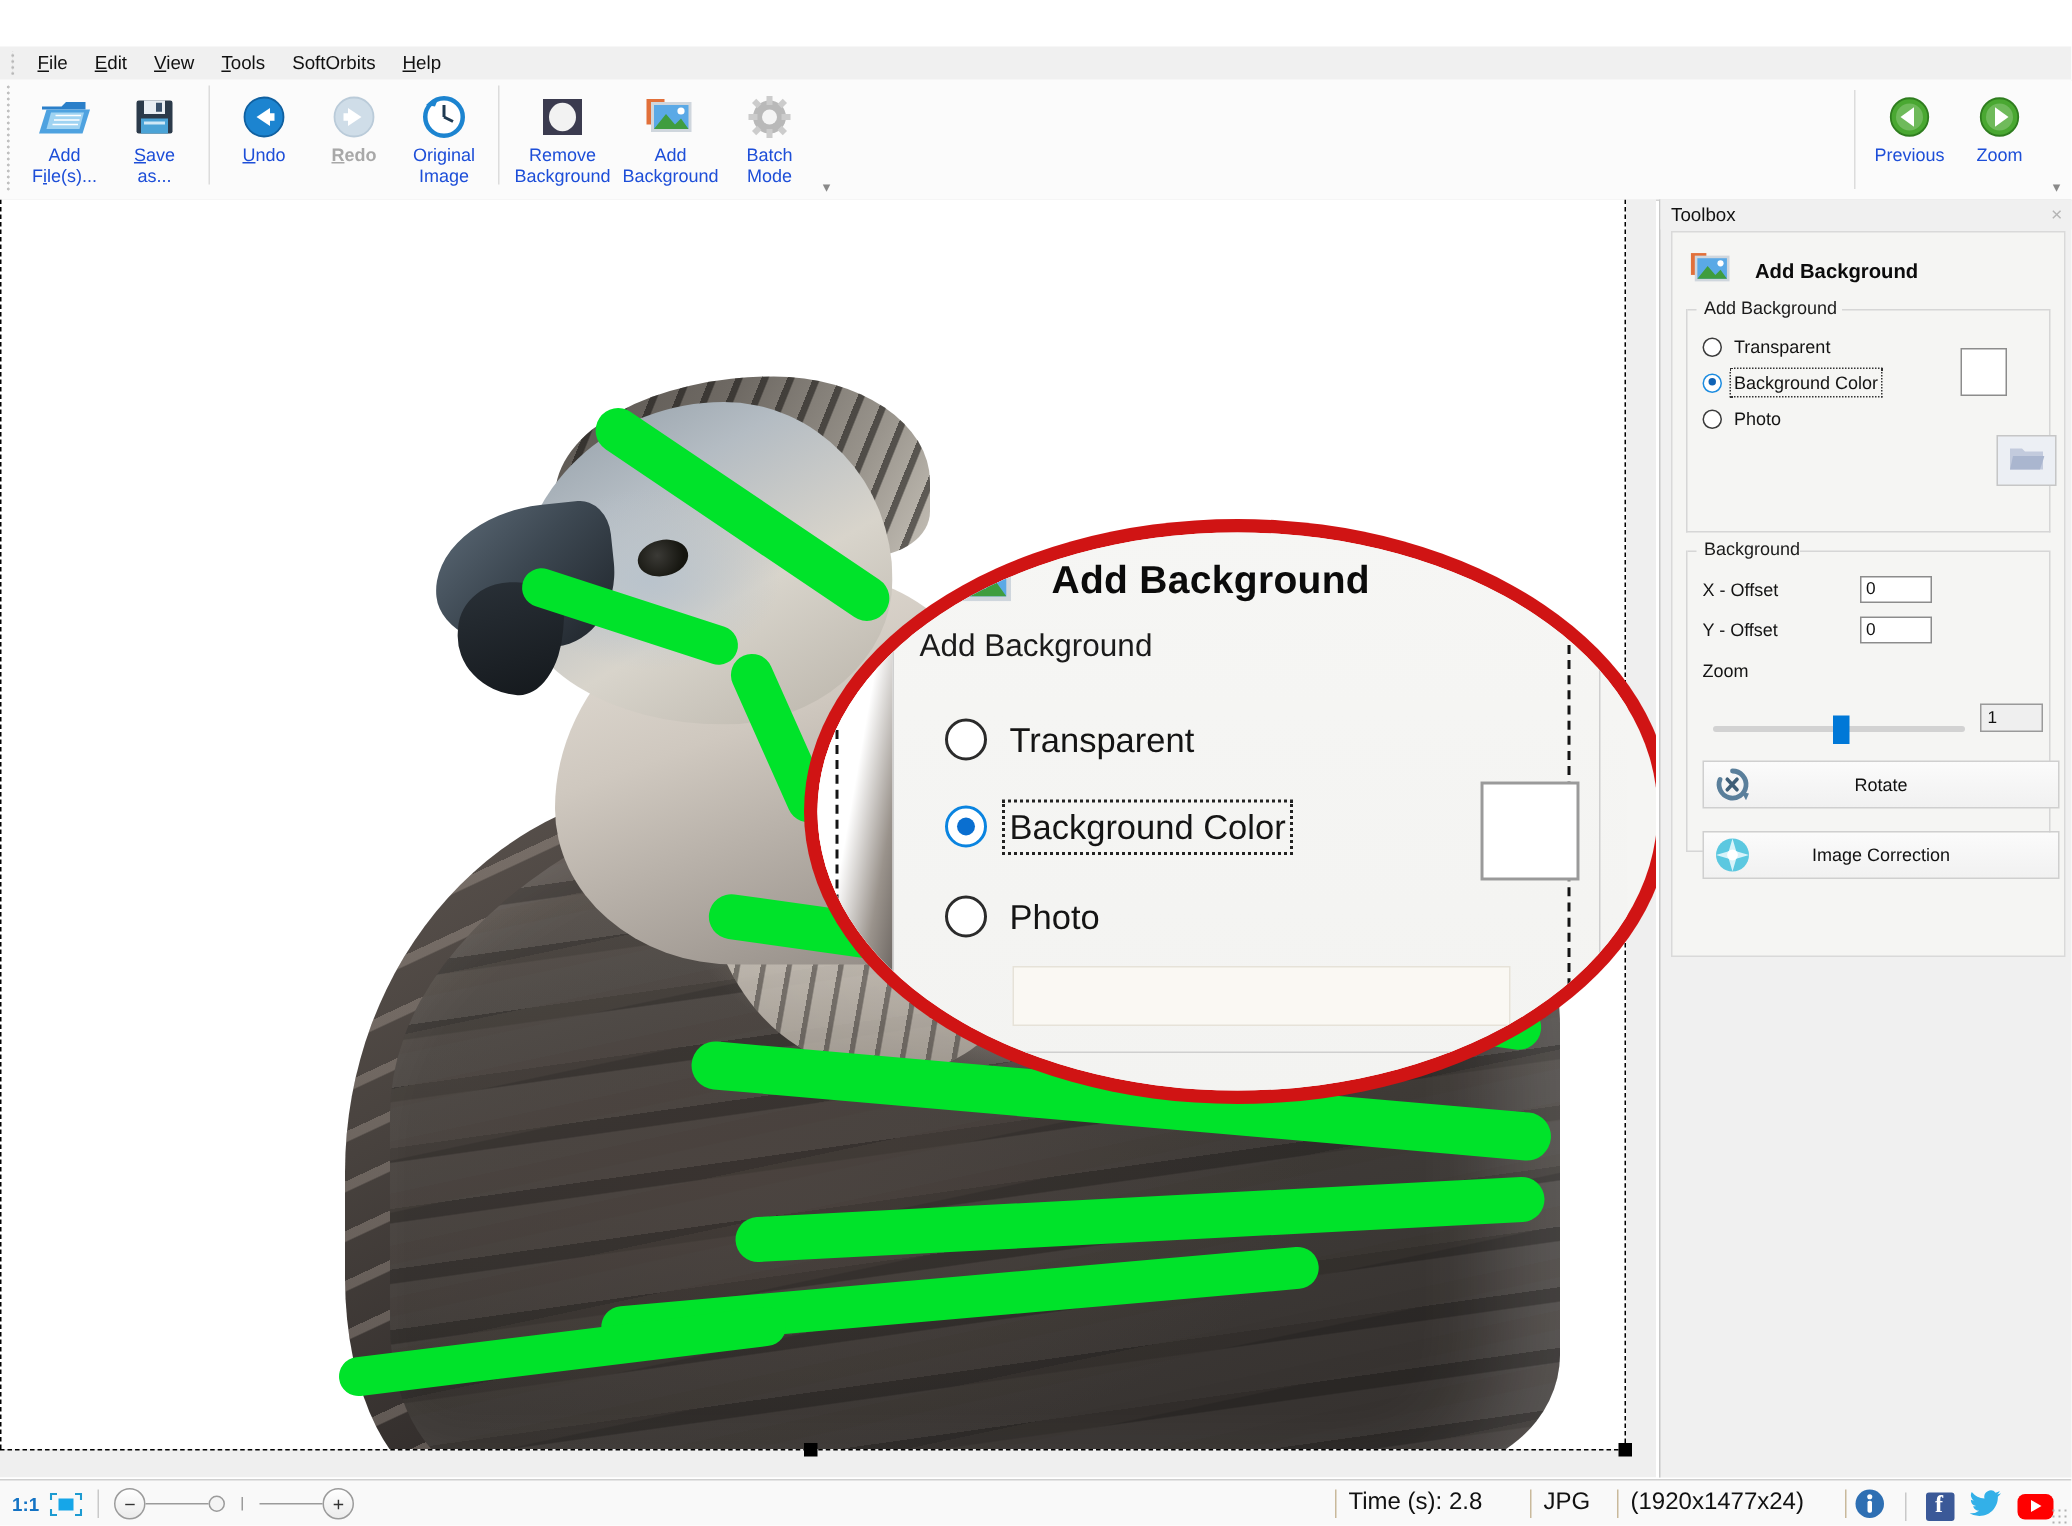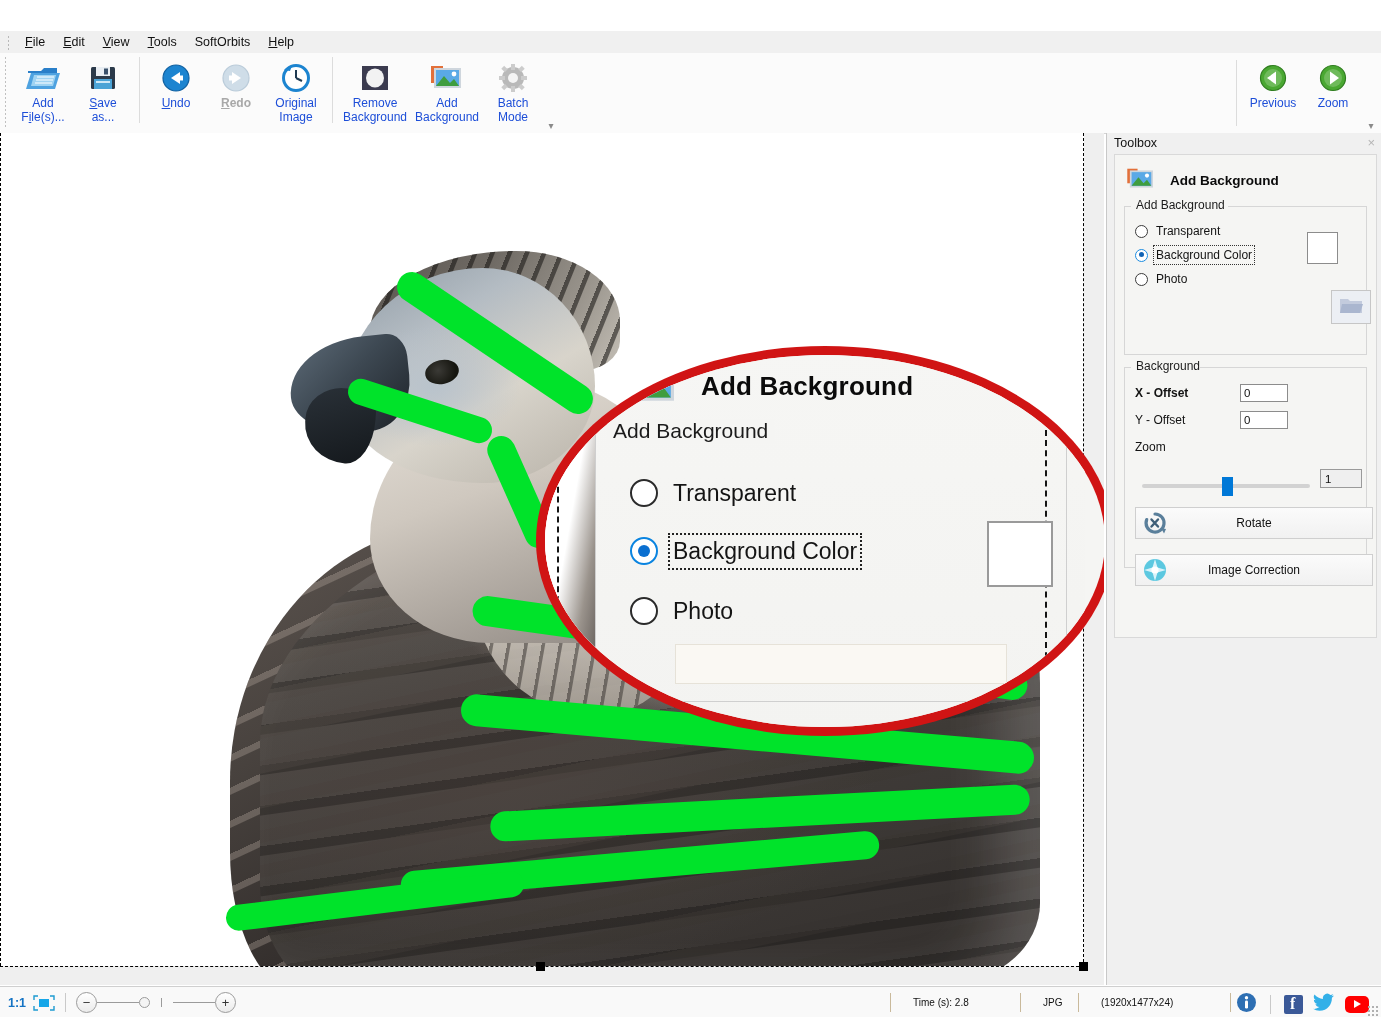--- a/index.html
+++ b/index.html
@@ -341,21 +341,21 @@
     background:linear-gradient(#ffffff,#ebebeb);display:flex;align-items:center;justify-content:center;
     font-size:13px;line-height:13px;color:#333;
   }
   .zc-line{width:42px;height:1px;background:#9b9b9b;}
   .zc-knob{
     width:9px;height:9px;border-radius:50%;border:1px solid #9b9b9b;background:#f4f4f4;
   }
   .zc-tick{width:1px;height:9px;background:#9b9b9b;margin:0 11px 0 11px;}
   .sb-cell{
     position:absolute;top:0;height:30px;display:flex;align-items:center;
-    font-size:10px;color:#111;padding-left:23px;box-sizing:border-box;
+    font-size:16px;color:#111;padding-left:9px;box-sizing:border-box;
   }
   .sb-divider{position:absolute;top:6px;width:1px;height:19px;background:#c9b99b;}
   .sb-icons{position:absolute;right:12px;top:5px;display:flex;align-items:center;gap:10px;}
   .sb-grip{
     position:absolute;right:3px;bottom:2px;width:11px;height:11px;
     background-image:radial-gradient(#b0b0b0 36%,transparent 37%);
     background-size:4px 4px;
   }
   .fb{width:19px;height:19px;background:#3b5998;border-radius:2px;position:relative;}
   .fb:after{
@@ -647,21 +647,21 @@
               <path d="M3 8 L24 8 L21 17 L1 17 Z" fill="#aab6cf"></path>
             </svg>
           </span>
         </div>
       </div>
 
       <div class="group g2">
         <span class="glbl">Background</span>
 
         <div class="fg-row" style="left:10px;top:17px;">
-          <span class="fg-lbl" style="width:105px;font-weight:bold;">X - Offset</span>
+          <span class="fg-lbl" style="width:105px;">X - Offset</span>
           <span class="txtbox">0</span>
         </div>
 
         <div class="fg-row" style="left:10px;top:44px;">
           <span class="fg-lbl" style="width:105px;">Y - Offset</span>
           <span class="txtbox">0</span>
         </div>
 
         <div class="fg-row" style="left:10px;top:73px;">
           <span class="fg-lbl">Zoom</span>

